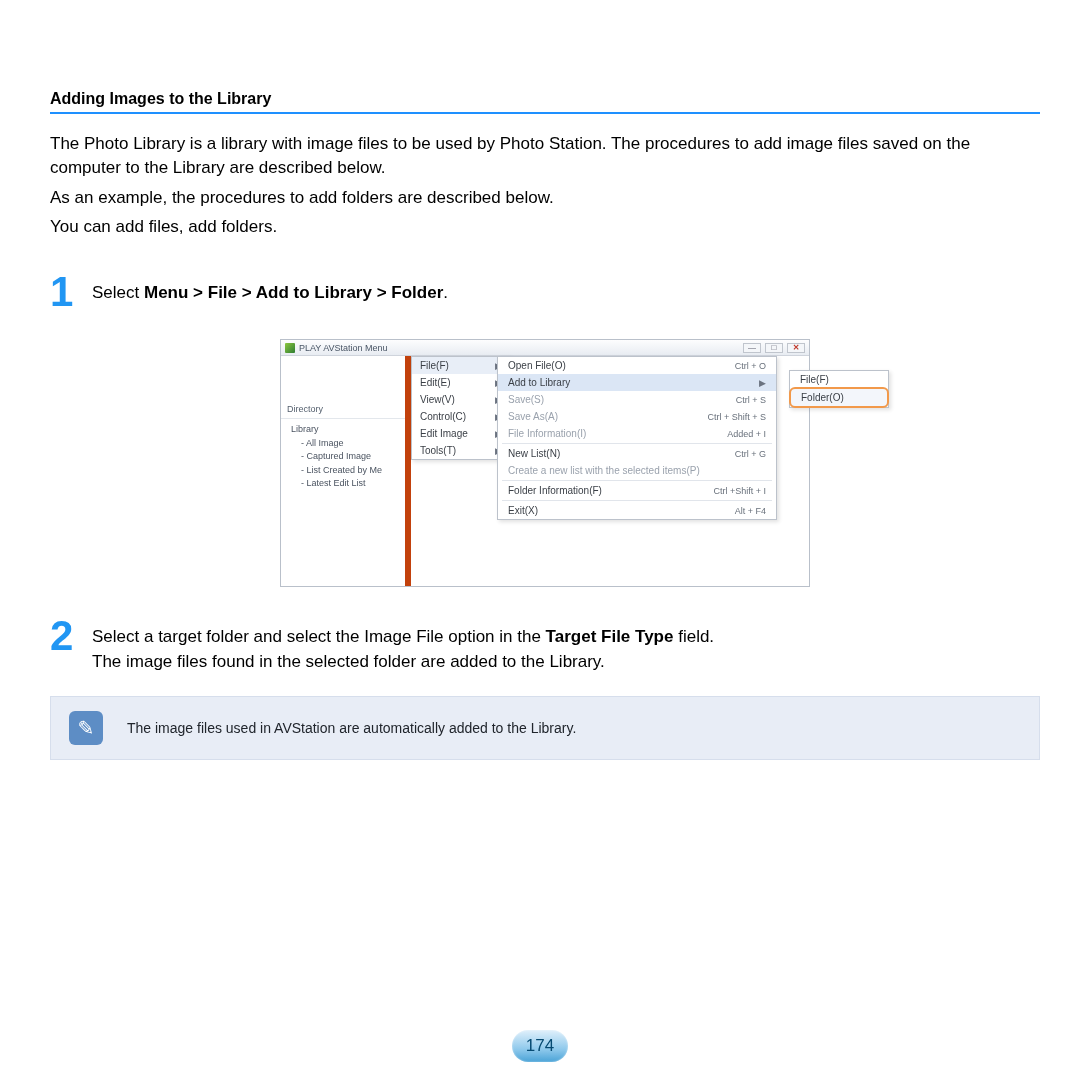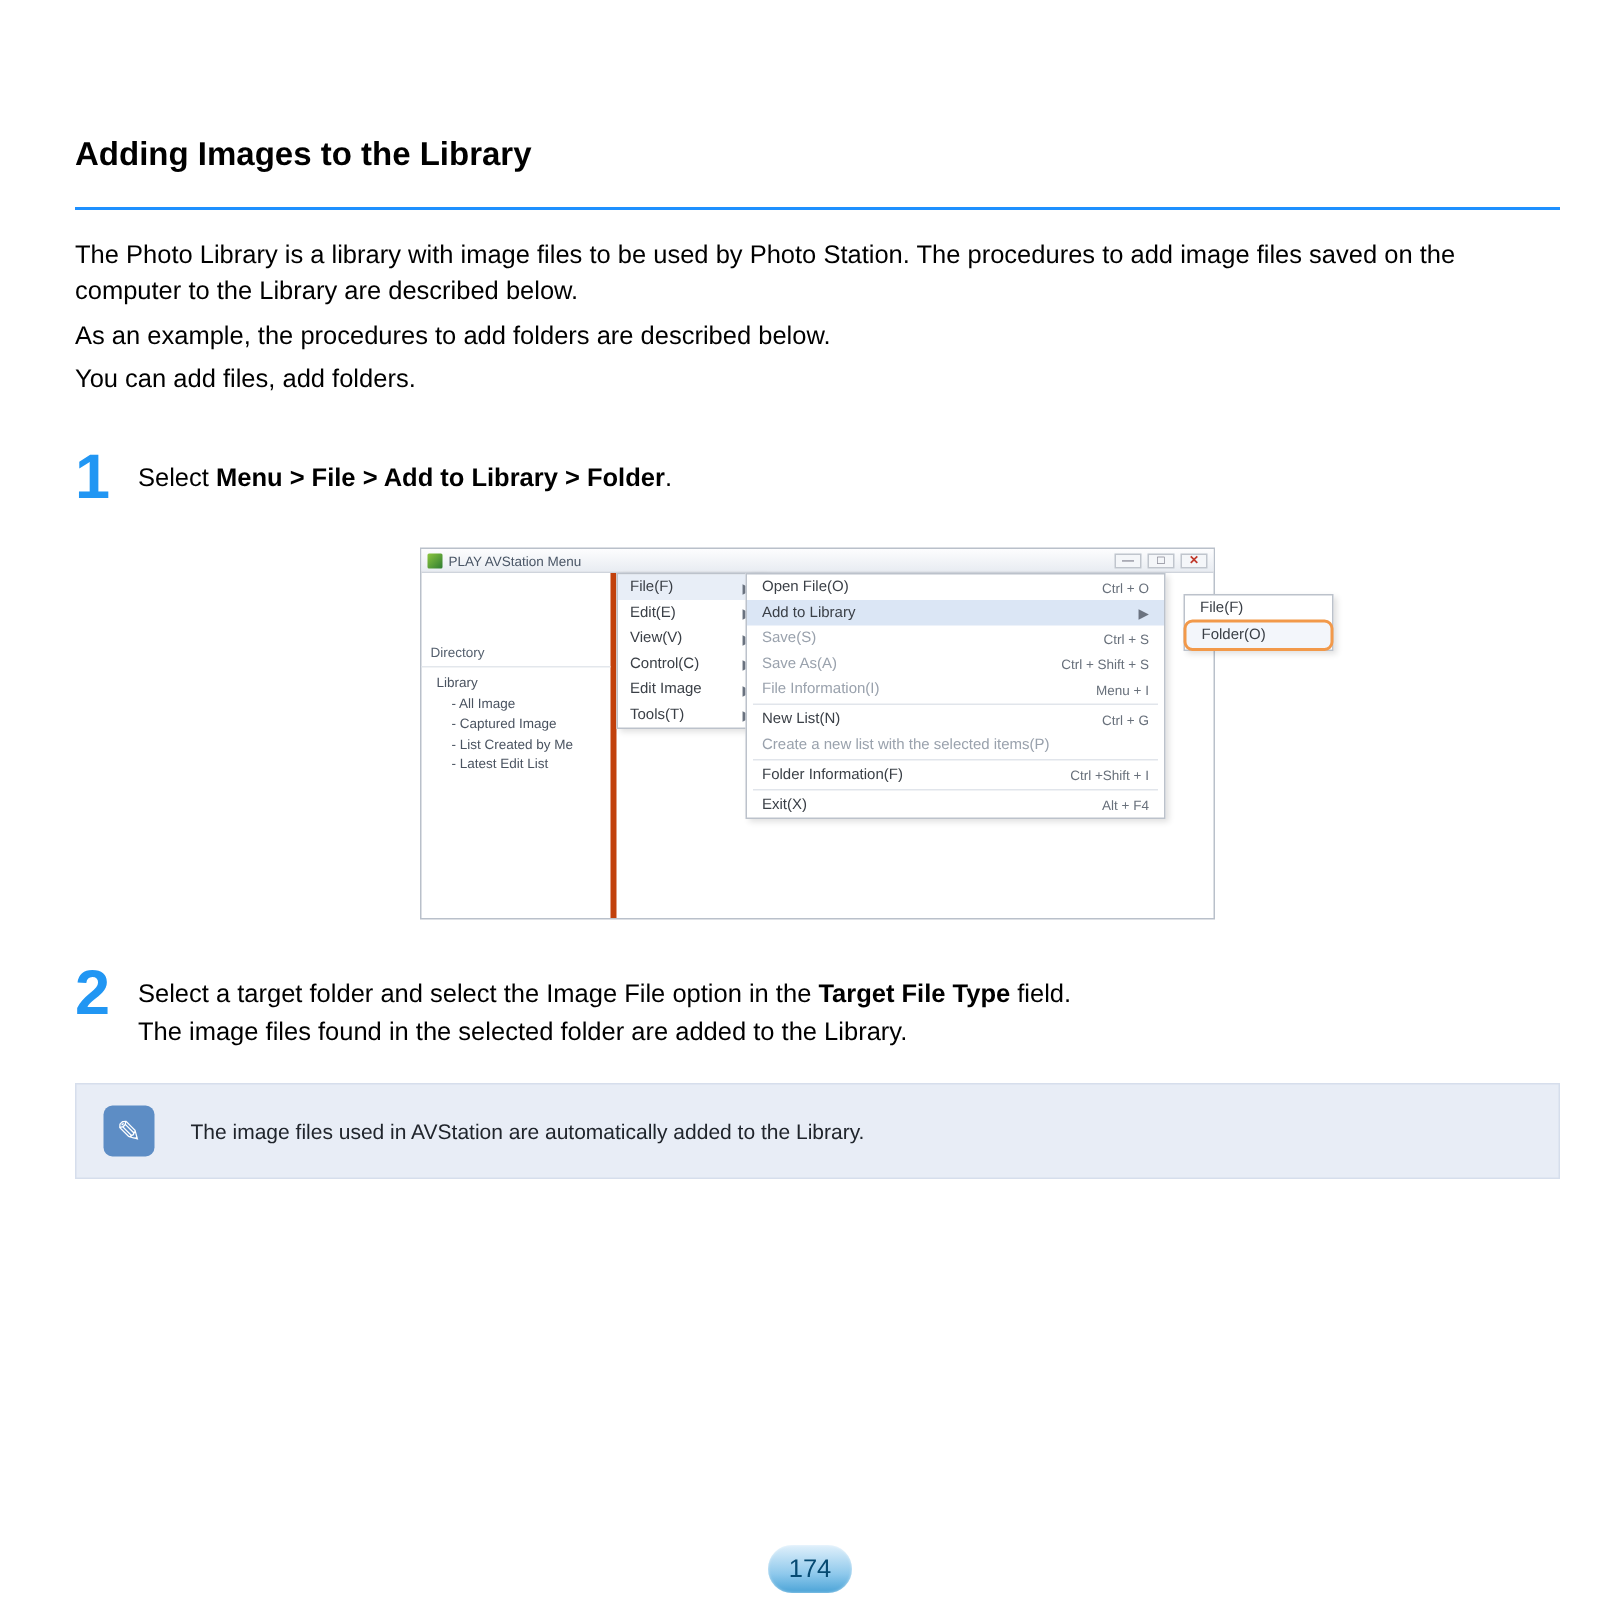--- a/index.html
+++ b/index.html
@@ -7,23 +7,23 @@
     width: 1080px;
     height: 1080px;
     background: #fff;
     font-family: Arial, Helvetica, sans-serif;
     font-size: 17px;
     color: #000;
     padding: 90px 40px 0 50px;
     position: relative;
   }
   .section-title {
-    font-size: 22px;
+    font-size: 16px;
     font-weight: bold;
-    padding-bottom: 22px;
+    padding-bottom: 4px;
     border-bottom: 2px solid #1e90ff;
     margin-bottom: 18px;
   }
   .intro p { line-height: 1.4; margin-bottom: 6px; }
   .steps { margin-top: 38px; }
   .step { display: flex; align-items: flex-start; margin-bottom: 18px; }
   .step-num {
     font-size: 42px;
     font-weight: bold;
     color: #2196f3;
@@ -55,21 +55,21 @@
     padding: 0 4px;
   }
   .av-title-left { display:flex; align-items:center; gap:4px; }
   .av-logo { width:10px; height:10px; background: linear-gradient(135deg,#8cc63f,#2e7d32); border-radius:1px; }
   .av-title-text { font-size:9px; color:#4a5666; }
   .av-winbtns { display:flex; gap:4px; }
   .av-winbtn { width:18px; height:10px; border:1px solid #c0c5cd; background:#f4f6f9; font-size:8px; display:flex; align-items:center; justify-content:center; color:#556; }
   .av-close { color:#c0392b; font-weight:bold; }
 
   .av-body { display:flex; height: 230px; }
-  .av-sidebar { width:130px; border-right:4px solid #c2410c; padding:4px 0; }
+  .av-sidebar { width:130px; border-right:6px solid #c2410c; padding:4px 0; }
   .av-dir-label { font-size:9px; color:#55606e; padding:44px 6px 4px; border-bottom:1px solid #e3e7ec; }
   .av-tree { padding:4px 10px; font-size:9px; color:#4a5360; line-height:1.5; }
   .av-tree .sub { padding-left:10px; }
 
   
   .menu-col1 {
     position:absolute; top:16px; left:130px; width:100px;
     background:#fff; border:1px solid #bcc2cb;
     box-shadow: 2px 2px 4px rgba(0,0,0,0.12);
   }
@@ -219,21 +219,21 @@
         <div class="mi disabled">
             <span>Save(S)</span>
             <span class="sc">Ctrl + S</span>
           </div>
         <div class="mi disabled">
             <span>Save As(A)</span>
             <span class="sc">Ctrl + Shift + S</span>
           </div>
         <div class="mi disabled">
             <span>File Information(I)</span>
-            <span class="sc">Menu + I</span>
+            <span class="sc">Added + I</span>
           </div>
         <div class="sep"></div>
         <div class="mi">
             <span>New List(N)</span>
             <span class="sc">Ctrl + G</span>
           </div>
         <div class="mi disabled">
             <span>Create a new list with the selected items(P)</span>
           </div>
         <div class="sep"></div>

